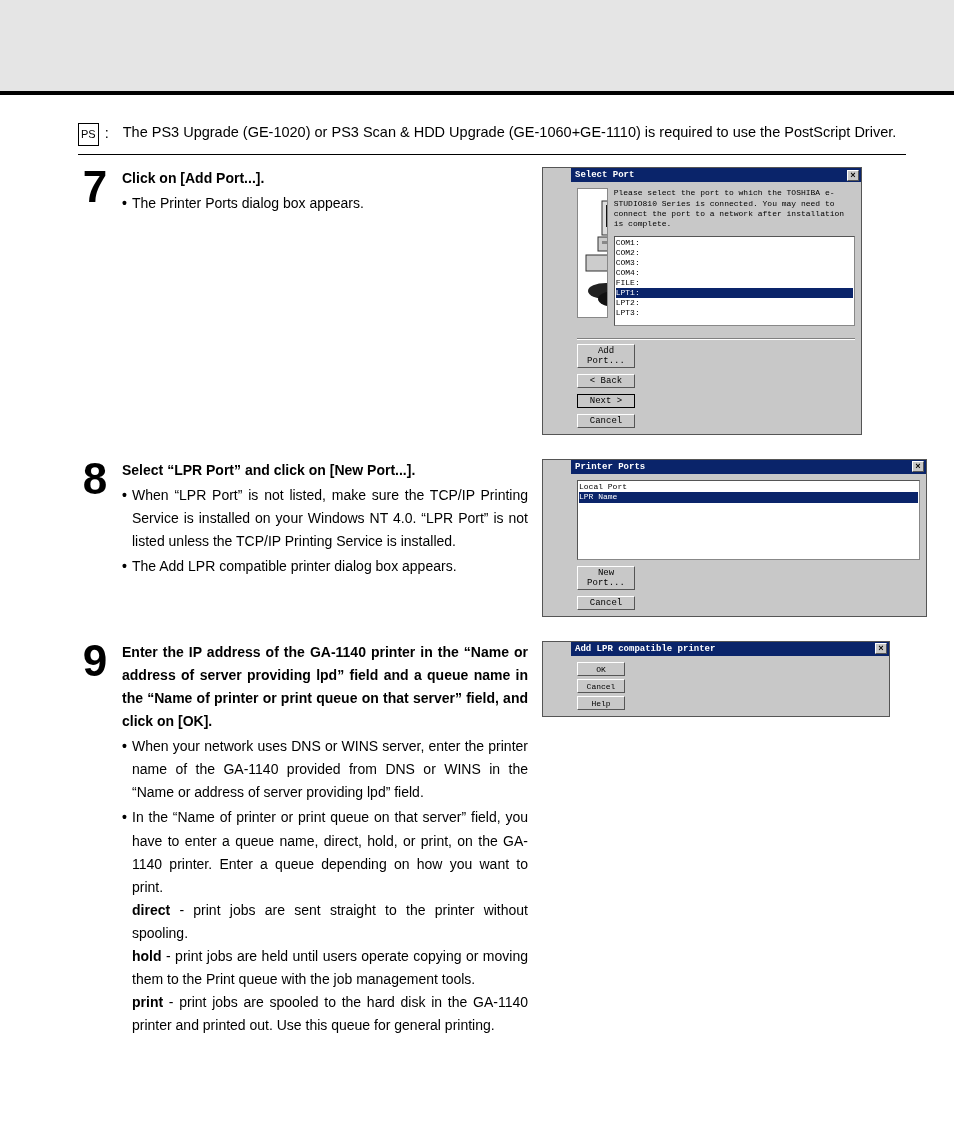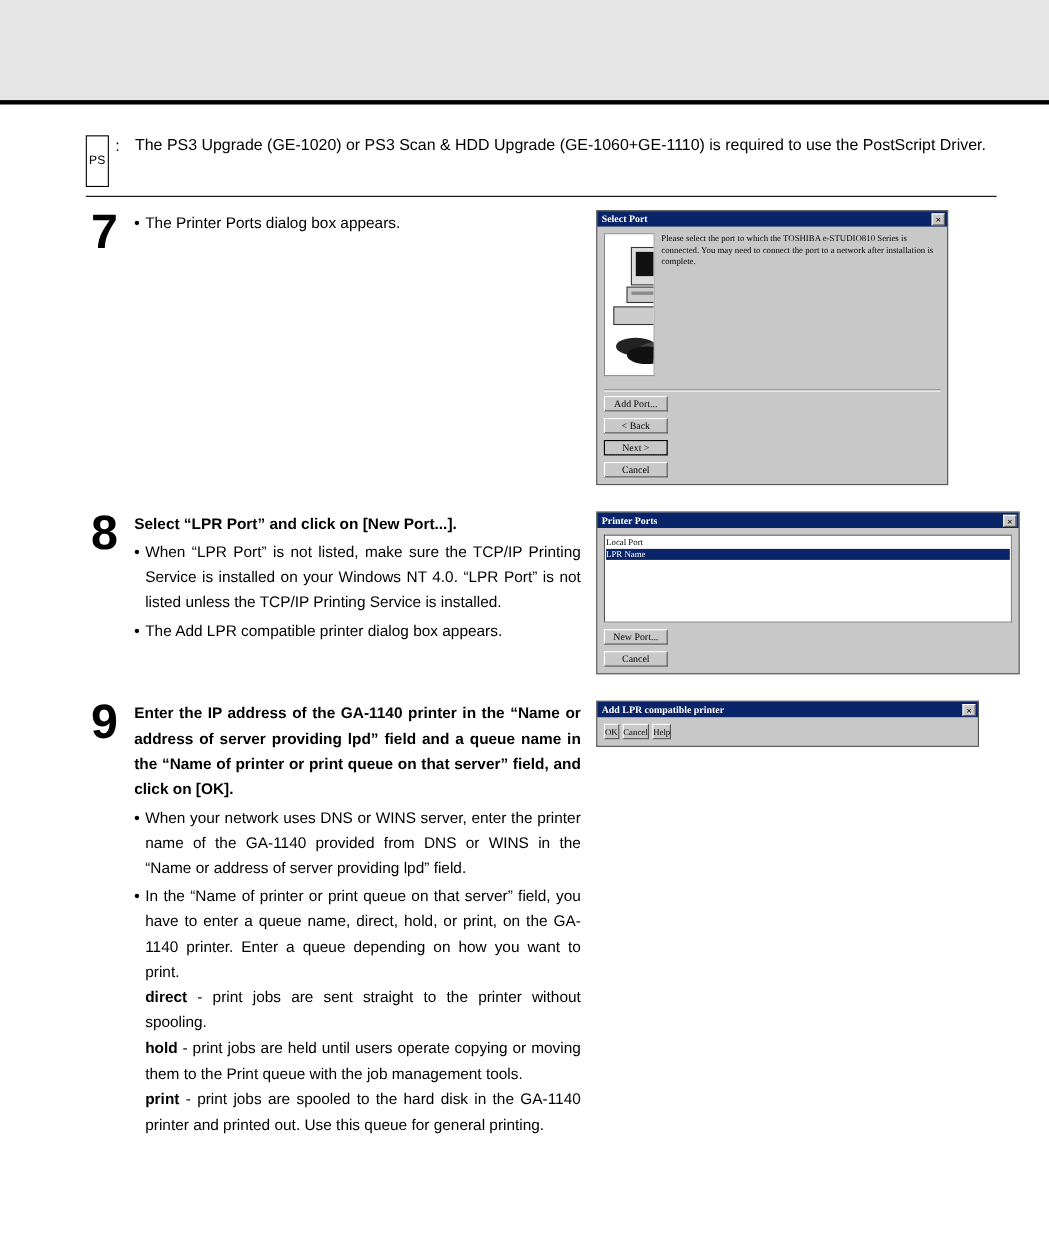--- a/index.html
+++ b/index.html
@@ -24,21 +24,21 @@
   .ps-note {
     display: flex;
     align-items: flex-start;
     font-size: 14.5px;
     line-height: 1.7;
     margin-bottom: 8px;
   }
   .ps-badge {
     border: 1.5px solid #000;
     font-size: 11px;
-    padding: 16px 2px;
+    padding: 4px 2px;
     margin-right: 6px;
     margin-top: 3px;
     line-height: 1.2;
   }
   .ps-colon { margin-right: 14px; margin-top:1px; }
   .ps-text { flex: 1; }
   .divider {
     border: none;
     border-top: 1px solid #000;
     margin: 4px 0 12px 0;
@@ -85,23 +85,24 @@
   .fig {
     flex: 1;
     display: flex;
     justify-content: flex-start;
   }
   .fig svg { display: block; }
 
   .dlg {
     background: #c8c8c8;
     border: 1px solid #555;
-    font-family: Liberation Serif, serif;
+    font-family: Liberation Mono, monospace;
     font-size: 9px;
     color: #000;
+    padding-left: 28px;
   }
   .dlg1 { width: 320px; }
   .titlebar {
     background: linear-gradient(#0a246a,#0a246a);
     color: #fff;
     display: flex;
     justify-content: space-between;
     align-items: center;
     padding: 1px 2px 1px 4px;
     font-weight: bold;
@@ -208,41 +209,42 @@
   }
   .dlg3-wrap {
     display:flex;
     gap:6px;
     padding: 6px;
   }
   .dlg3-left { flex:1; font-size:8px; }
   .dlg3-row { display:flex; align-items:center; margin-bottom:4px; gap:4px;}
   .dlg3-row .lbl { flex: 0 0 170px; }
   .dlg3-row .inp { flex: 1; }
-  .dlg3-right { width:48px; display:flex; flex-direction:row; gap:3px; }
+  .dlg3-right { width:48px; display:flex; flex-direction:column; gap:3px; }
   .winbtn.sm { width: 48px; font-size:8px; padding:0; height:14px; line-height:13px;}
 </style>
 </head>
 <body>
 
 <div class="top-spacer"></div>
 
 <div class="page">
 
   <div class="ps-note">
     <span class="ps-badge">PS</span>
     <span class="ps-colon">:</span>
     <span class="ps-text">The PS3 Upgrade (GE-1020) or PS3 Scan &amp; HDD Upgrade (GE-1060+GE-1110) is required to use the PostScript Driver.</span>
   </div>
   <hr class="divider">
 
   <div class="step">
     <div class="step-col">
       <div class="step-num">7</div>
       <div class="step-body">
+        <div class="step-title">Click on [Add Port...].</div>
         <div class="bullet">
           <span class="dot">•</span>
             <span class="btxt">The Printer Ports dialog box appears.</span>
         </div>
       </div>
     </div>
     <div class="fig">
       <div class="dlg dlg1">
         <div class="titlebar">
           <span>Select Port</span>
@@ -258,20 +260,30 @@
               <rect x="24" y="52" width="44" height="3" fill="#888"></rect>
               <rect x="8" y="66" width="50" height="16" fill="#ccc" stroke="#333"></rect>
               <rect x="60" y="66" width="24" height="16" fill="#bbb" stroke="#333"></rect>
               <ellipse cx="28" cy="102" rx="18" ry="8" fill="#222"></ellipse>
               <ellipse cx="48" cy="106" rx="18" ry="8" fill="#444"></ellipse>
               <ellipse cx="38" cy="110" rx="18" ry="8" fill="#111"></ellipse>
             </svg>
           </div>
           <div>
             <div class="msg">Please select the port to which the TOSHIBA e-STUDIO810 Series is connected. You may need to connect the port to a network after installation is complete.</div>
+            <div class="listbox">
+              <div>COM1:</div>
+              <div>COM2:</div>
+              <div>COM3:</div>
+              <div>COM4:</div>
+              <div>FILE:</div>
+              <div class="sel">LPT1:</div>
+              <div>LPT2:</div>
+              <div>LPT3:</div>
+            </div>
           </div>
         </div>
         <div class="sep-line"></div>
         <div class="btnrow">
           <div class="winbtn">Add Port...</div>
           <div class="winbtn">&lt; Back</div>
           <div class="winbtn defbtn">Next &gt;</div>
           <div class="winbtn">Cancel</div>
         </div>
       </div>

